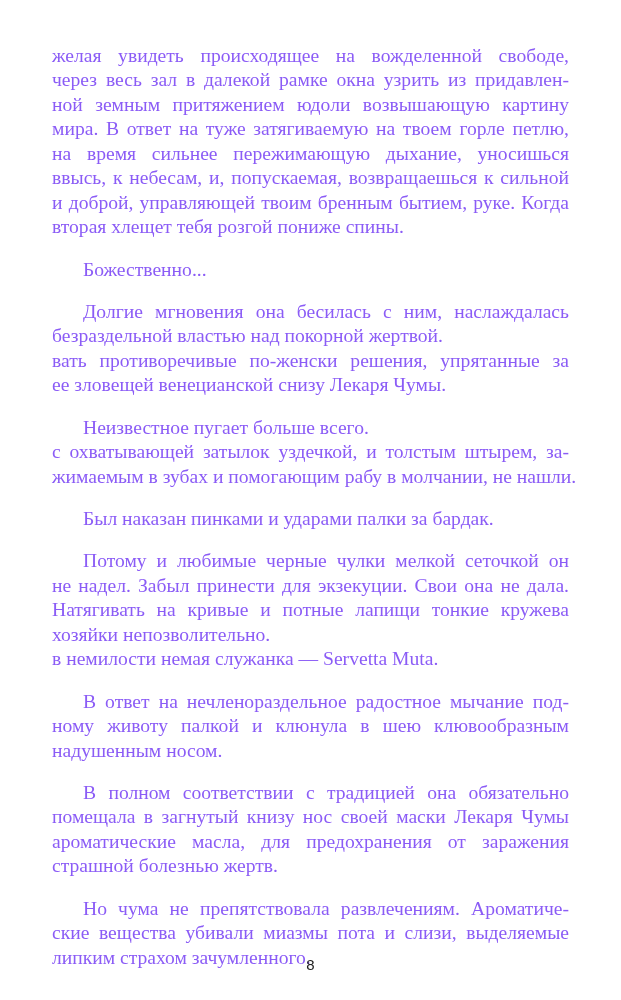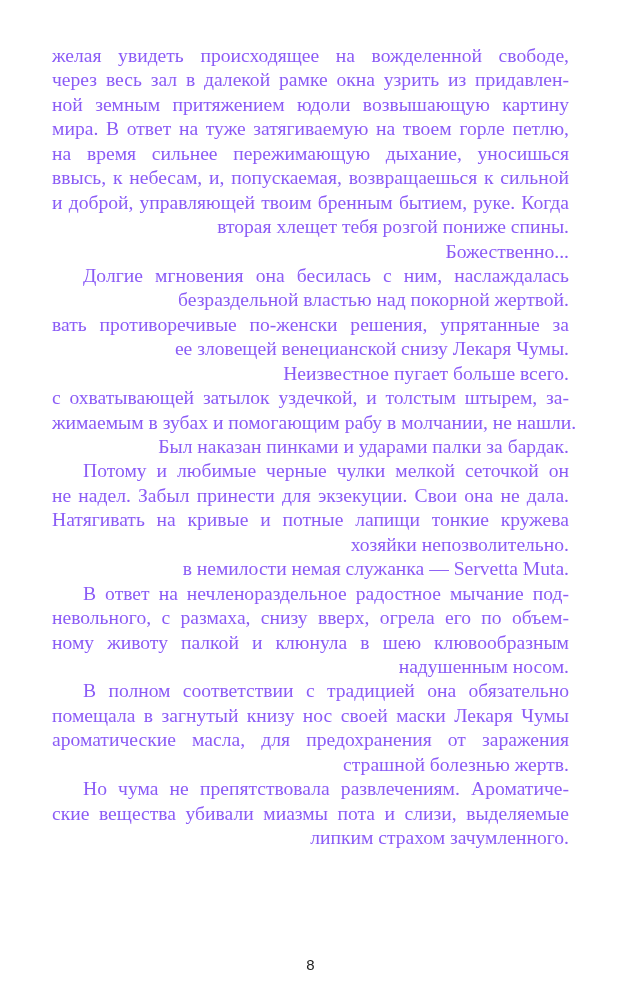--- a/index.html
+++ b/index.html
@@ -5,22 +5,22 @@
   html, body { margin:0; padding:0; background:#ffffff; }
   body { width:621px; height:1000px; position:relative; overflow:hidden; }
   .page {
     position:absolute; left:52px; top:44px; width:517px;
     font-family:"Liberation Serif", "DejaVu Serif", serif;
     font-size:19.6px; color:#8b5cf6;
     line-height:24.45px;
   }
   .line { white-space:nowrap; height:24.45px; display:flex; justify-content:space-between; }
   .line.justify { text-align:justify; text-align-last:justify; display:block; }
-  .line.last { display:block; text-align:right; }
-  .line.indent { padding-left:31px; }
+  .line.last { display:block; text-align:left; }
+  .line.indent { padding-left:31px;margin-top:18px; }
   .pagenum {
     position:absolute; left:0; width:621px; top:956px; text-align:center;
     font-family:"Liberation Sans", "DejaVu Sans", sans-serif; font-size:15px; color:#222;
   }
 </style>
 </head>
 <body>
 
 <div class="page" id="page-body">
     <div>
@@ -58,21 +58,20 @@
       <div class="line justify indent">Потому и любимые черные чулки мелкой сеточкой он</div>
       <div class="line justify">не надел. Забыл принести для экзекуции. Свои она не дала.</div>
       <div class="line justify">Натягивать на кривые и потные лапищи тонкие кружева</div>
       <div class="line last">хозяйки непозволительно.</div>
     </div>
     <div>
       <div class="line last">в немилости немая служанка — Servetta Muta.</div>
     </div>
     <div>
       <div class="line justify indent">В ответ на нечленораздельное радостное мычание под-</div>
-      <div class="line justify">невольного, с размаха, снизу вверх, огрела его по объем-</div>
       <div class="line justify">ному животу палкой и клюнула в шею клювообразным</div>
       <div class="line last">надушенным носом.</div>
     </div>
     <div>
       <div class="line justify indent">В полном соответствии с традицией она обязательно</div>
       <div class="line justify">помещала в загнутый книзу нос своей маски Лекаря Чумы</div>
       <div class="line justify">ароматические масла, для предохранения от заражения</div>
       <div class="line last">страшной болезнью жертв.</div>
     </div>
     <div>

